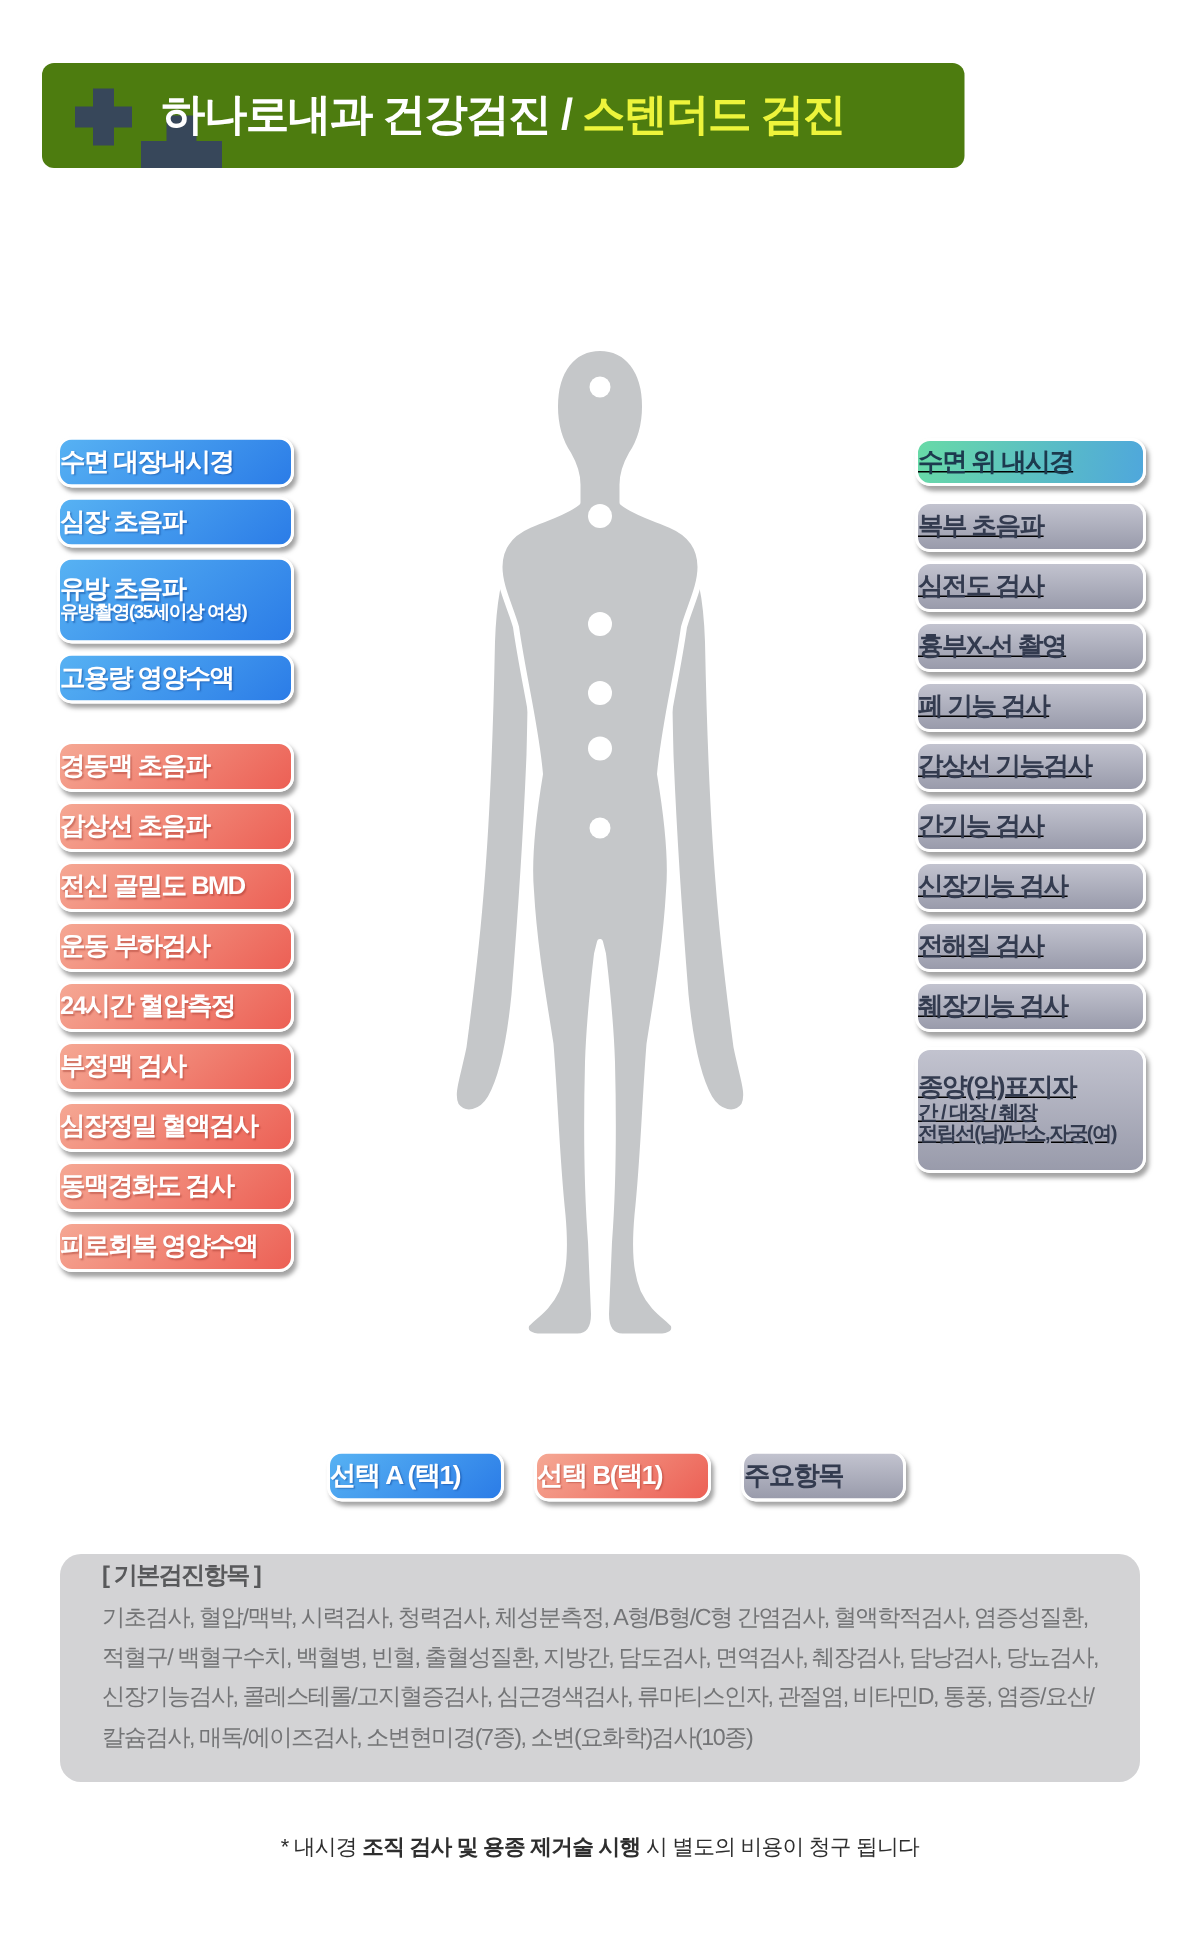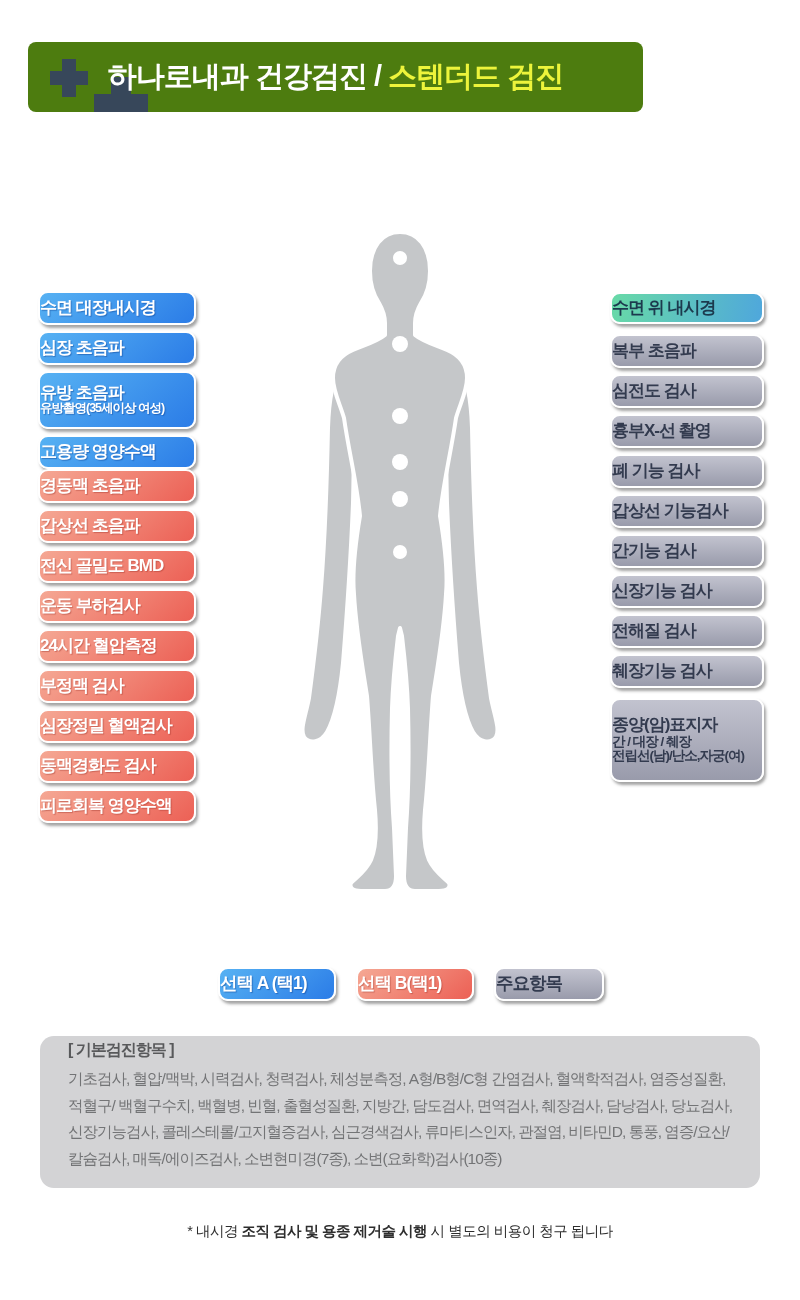--- a/index.html
+++ b/index.html
@@ -17,21 +17,21 @@
     position:relative;z-index:2;font-size:29px;font-weight:bold;letter-spacing:-1px;
     color:#ffffff;white-space:nowrap;
   }
   .header .title .yellow{color:#edf43b;}
   .header svg.crosses{position:absolute;left:0;top:0;z-index:1;}
   
   .silhouette{position:absolute;left:285px;top:228px;width:230px;height:670px;}
   
   .col{position:absolute;}
   .col-left{left:38px;top:291px;width:158px;}
-  .col-right{left:610px;top:292px;width:154px;}
+  .col-right{left:610px;top:292px;width:154px;text-decoration:underline;}
   .group{display:flex;flex-direction:column;gap:6px;}
   .btn{
     box-sizing:border-box;width:100%;height:34px;
     border:2px solid #ffffff;border-radius:10px;
     box-shadow:2px 3px 3px rgba(90,90,90,.55);
     display:flex;flex-direction:column;align-items:flex-start;justify-content:center;
     font-weight:bold;font-size:17px;letter-spacing:-1px;line-height:1.1;
   }
   .btn.tall2{height:58px;}
   .btn.tall3{height:84px;}
@@ -101,21 +101,21 @@
         <span>심장 초음파</span>
       </div>
       <div class="btn blue tall2">
         <span>유방 초음파</span>
         <span class="sub">유방촬영(35세이상 여성)</span>
       </div>
       <div class="btn blue">
         <span>고용량 영양수액</span>
       </div>
     </div>
-  <div class="group" style="">
+  <div class="group" style="margin-top:25px;">
       <div class="btn red">
         <span>경동맥 초음파</span>
       </div>
       <div class="btn red">
         <span>갑상선 초음파</span>
       </div>
       <div class="btn red">
         <span>전신 골밀도 BMD</span>
       </div>
       <div class="btn red">

